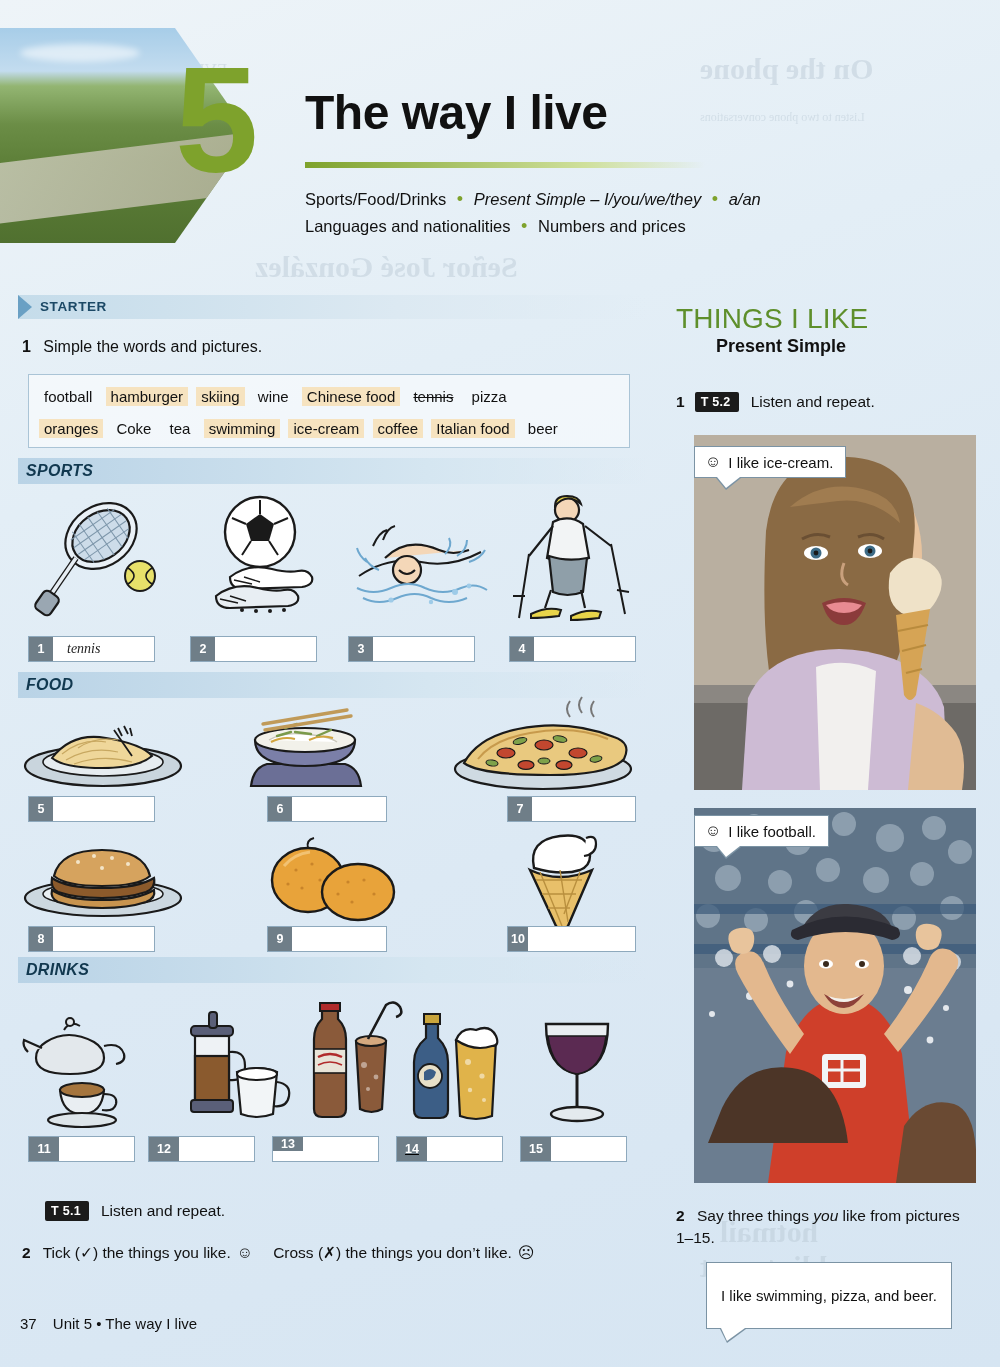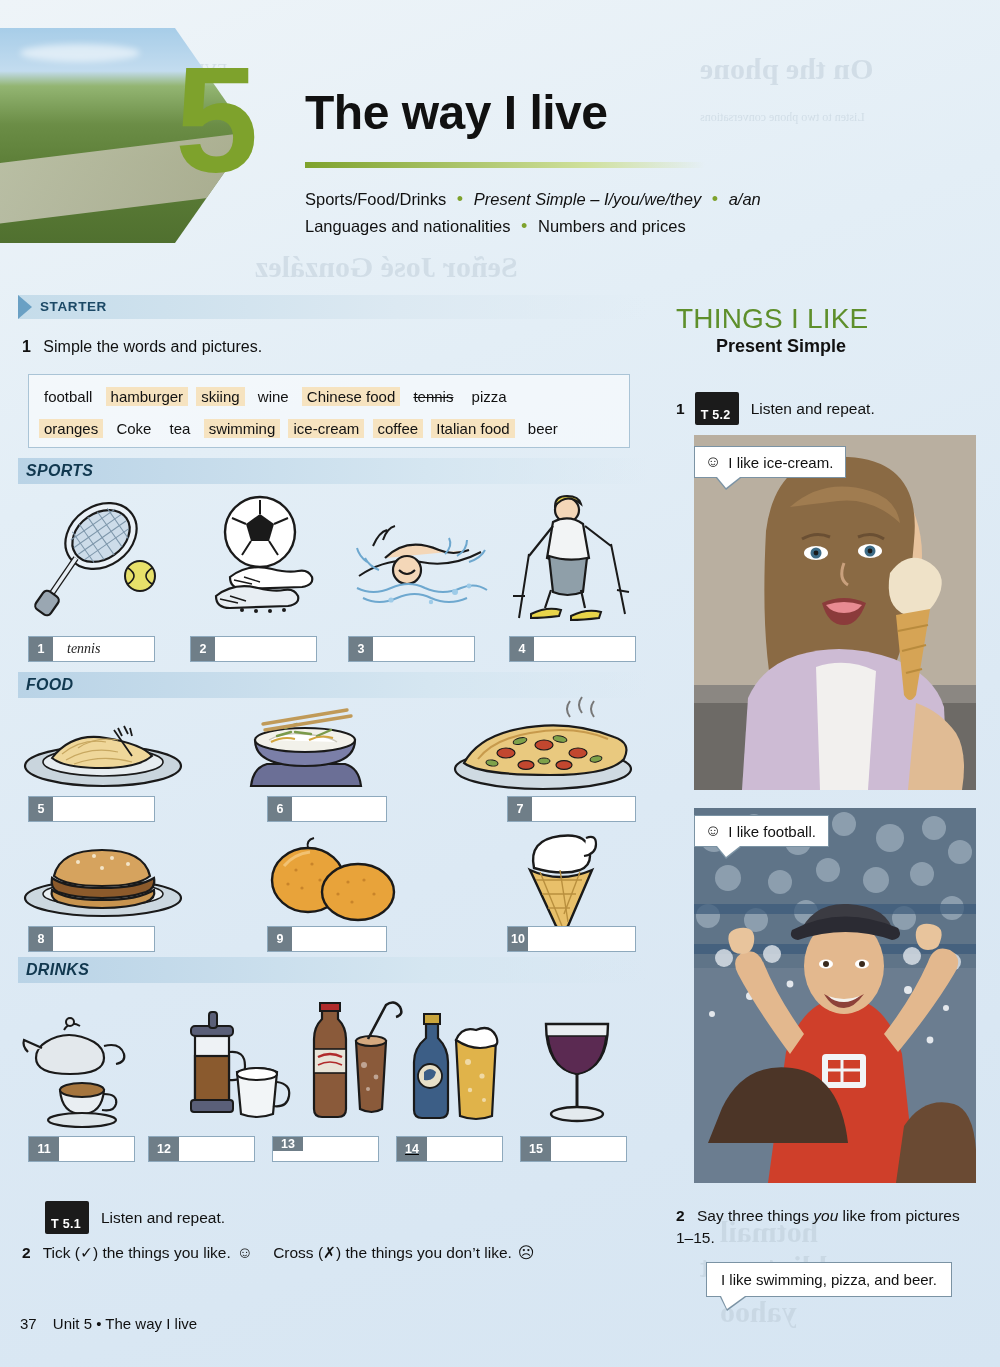--- a/index.html
+++ b/index.html
@@ -203,21 +203,21 @@
   .ill { position: absolute; }
   .ill svg { display: block; }
 
   
   .tbadge {
     display: inline-block;
     background: #1b1b1b;
     color: #fff;
     font-size: 12.5px;
     font-weight: bold;
-    padding: 16px 8px 3px 6px;
+    padding: 3px 8px 3px 6px;
     border-radius: 2px;
     letter-spacing: .3px;
   }
   .t51-row {
     position: absolute;
     left: 45px; top: 1201px;
     display: flex; align-items: center;
   }
   .t51-row .lbl { font-size: 15.5px; margin-left: 12px; color: #111; }
 
@@ -305,21 +305,21 @@
   }
   .rc-ex2 .num { font-weight: bold; margin-right: 8px; }
   .rc-ex2 i { font-style: italic; }
 
   .bubble2 {
     position: absolute;
     left: 706px; top: 1262px;
     background: #fff;
     border: 1px solid #7b93a4;
     font-size: 15px;
-    padding: 8px 14px;
+    padding: 24px 14px;
     color: #111;
   }
   .bubble2:after {
     content: "";
     position: absolute;
     left: 14px; bottom: -13px;
     width: 0; height: 0;
     border-left: 6px solid transparent;
     border-right: 18px solid transparent;
     border-top: 13px solid #fff;

